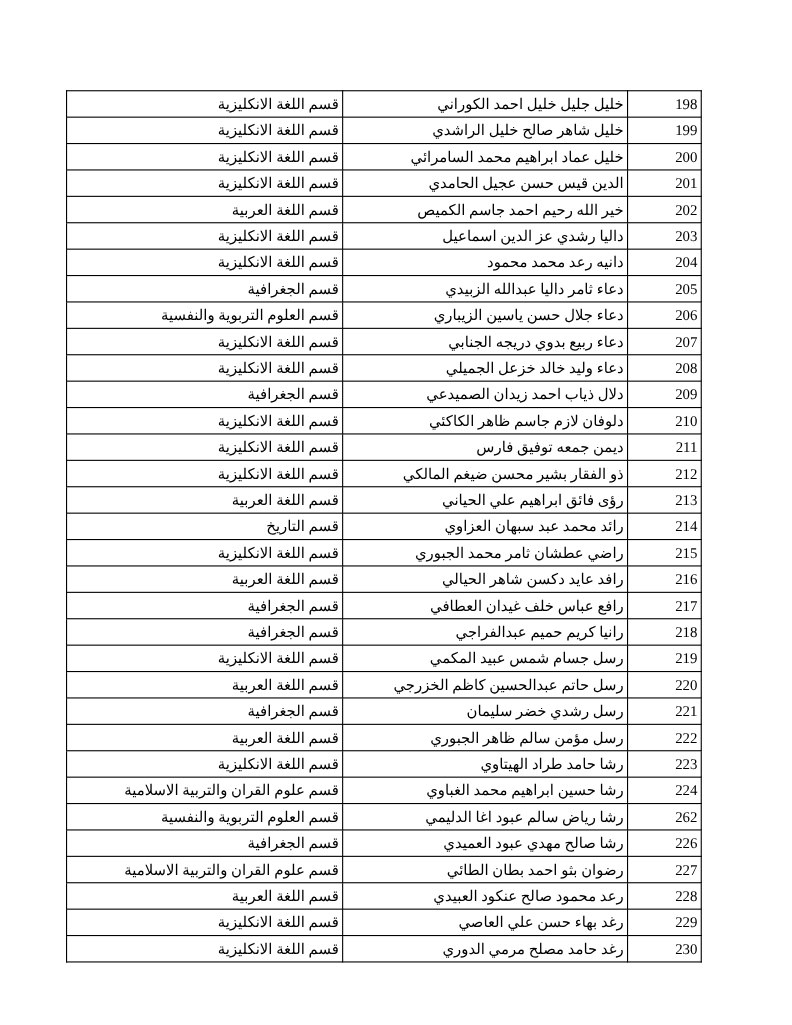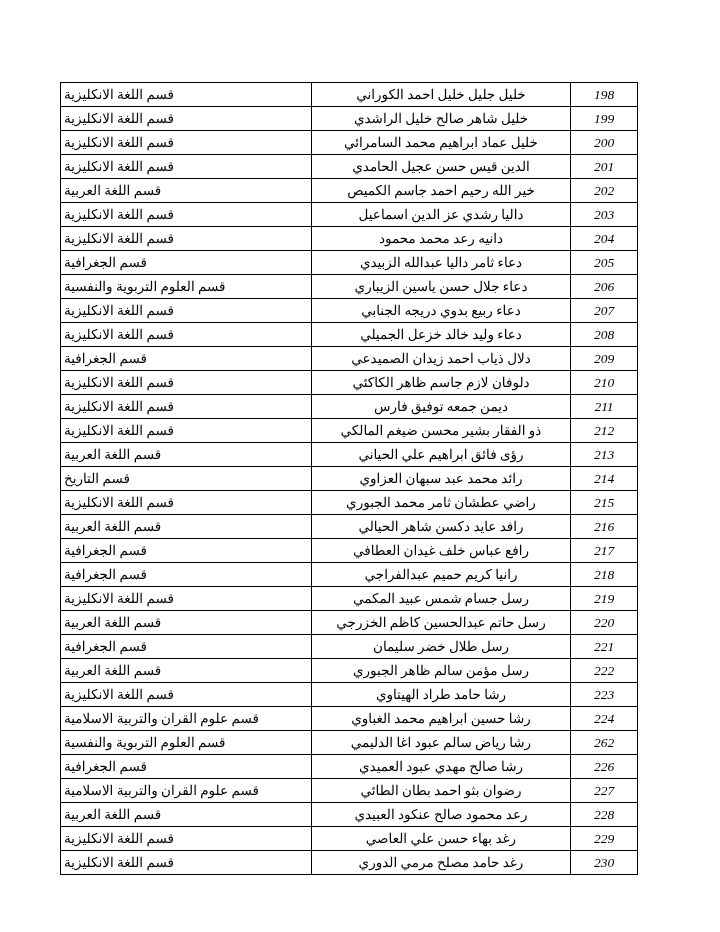--- a/index.html
+++ b/index.html
@@ -37,33 +37,31 @@
     height: 23px;
     padding: 0 3px;
     font-size: 13.5px;
     line-height: 21px;
     vertical-align: middle;
     white-space: nowrap;
     overflow: hidden;
   }
   td.col-num {
     width: 60px;
-    text-align: center;
+    text-align: right;
     font-family: "Liberation Serif", "DejaVu Serif", serif;
     font-size: 14px;
     direction: ltr;
-    font-style: italic;
   }
   td.col-name {
     width: 252px;
-    text-align: center;
   }
   td.col-dept {
     width: 244px;
-    text-align: left;
+    text-align: right;
     font-size: 13px;
   }
 </style>
 </head>
 <body>
 
 <div class="page">
   <div class="table-wrap">
     <table class="roster">
       <tbody>
@@ -177,21 +175,21 @@
             <td class="col-name">رسل جسام شمس عبيد المكمي</td>
             <td class="col-dept">قسم اللغة الانكليزية</td>
           </tr>
           <tr>
             <td class="col-num">220</td>
             <td class="col-name">رسل حاتم عبدالحسين كاظم الخزرجي</td>
             <td class="col-dept">قسم اللغة العربية</td>
           </tr>
           <tr>
             <td class="col-num">221</td>
-            <td class="col-name">رسل طلال خضر سليمان</td>
+            <td class="col-name">رسل رشدي خضر سليمان</td>
             <td class="col-dept">قسم الجغرافية</td>
           </tr>
           <tr>
             <td class="col-num">222</td>
             <td class="col-name">رسل مؤمن سالم ظاهر الجبوري</td>
             <td class="col-dept">قسم اللغة العربية</td>
           </tr>
           <tr>
             <td class="col-num">223</td>
             <td class="col-name">رشا حامد طراد الهيتاوي</td>

